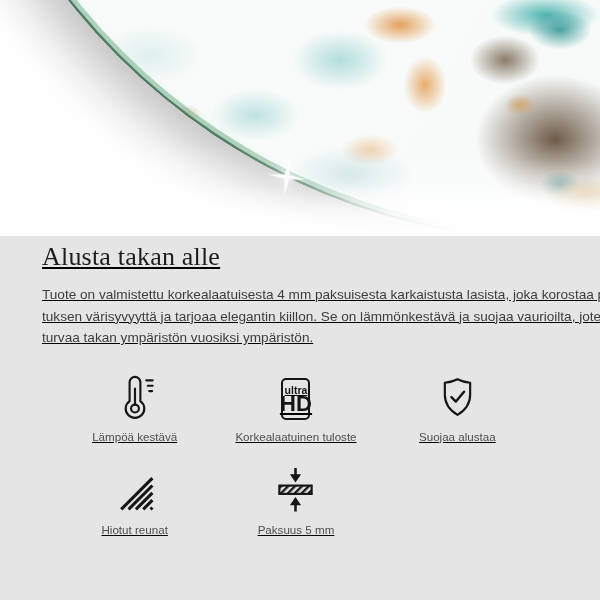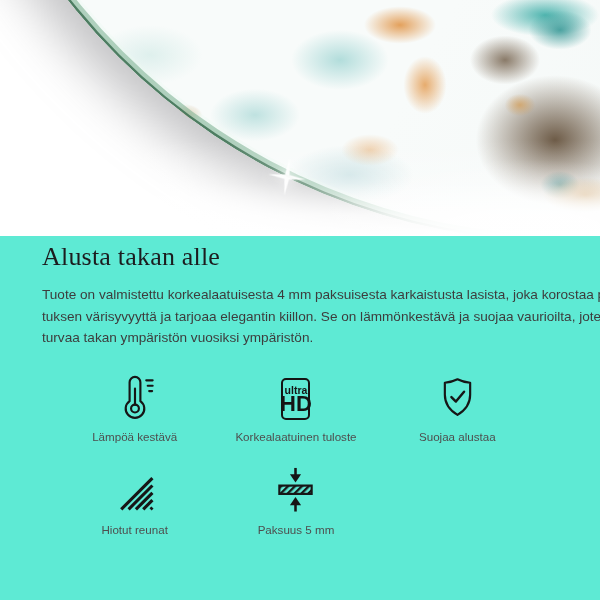--- a/index.html
+++ b/index.html
@@ -1,21 +1,21 @@
 <!DOCTYPE html>
 <html><head>
 <meta charset="utf-8">
 <style>
   html,body{margin:0;padding:0;}
   body{
     width:600px;height:600px;overflow:hidden;background:#ffffff;
     font-family:"Liberation Sans", sans-serif;
     -webkit-font-smoothing:antialiased;
   }
-  .page{position:relative;width:600px;height:600px;background:#5eead4;}
+  .page{position:relative;width:600px;height:600px;background:#e5e5e5;text-decoration:underline;}
 
   
   .hero{position:relative;width:600px;height:236px;overflow:hidden;background:#fff;}
   .glass-shadow{
     position:absolute;left:-88px;top:-1012px;width:1268px;height:1268px;border-radius:50%;
     background:rgba(108,108,112,0.42);filter:blur(26px);
   }
   .glass{
     position:absolute;left:-68px;top:-1026px;width:1268px;height:1268px;border-radius:50%;
     overflow:hidden;

